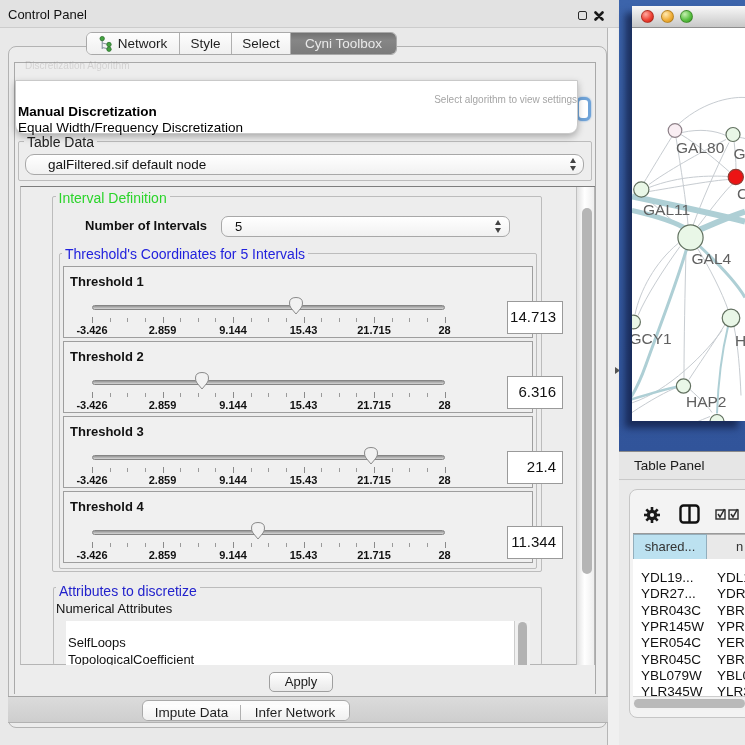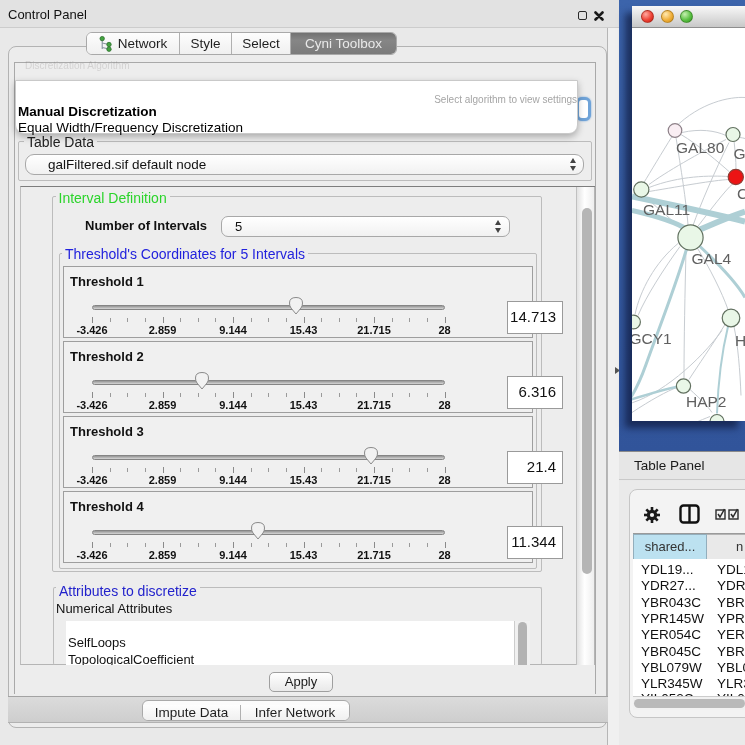--- a/index.html
+++ b/index.html
@@ -41,21 +41,21 @@
 #popup { left:15px; top:80px; width:563px; height:54px; background:#fff; border:1px solid #c9c9c9; border-radius:0 0 9px 9px; box-shadow:0 3px 7px rgba(0,0,0,0.28); z-index:30; }
 
 #desktop { left:619px; top:0; width:126px; height:451px; background:linear-gradient(180deg,#3c64ab,#31549a); }
 #frame { left:632px; top:6px; width:113px; height:415px; box-shadow:-7px 7px 7px rgba(8,15,45,0.6); }
 #ftitle { left:0; top:0; width:113px; height:22px; background:linear-gradient(#f8f8f8,#c8c8c8); border-bottom:1px solid #8e8e8e; }
 .light { width:13px; height:13px; border-radius:50%; position:absolute; top:4px; }
 #canvas { left:0; top:22px; width:113px; height:393px; background:#fff; }
 #tpbar { left:619px; top:451px; width:126px; height:29px; background:#e6e6e6; border-bottom:1px solid #c9c9c9; border-top:1px solid #8b8b8b; }
 #tparea { left:619px; top:481px; width:126px; height:264px; background:#eaeaea; }
 #tpanel { left:629px; top:489px; width:130px; height:229px; background:#f3f3f3; border:1px solid #c6c6c6; border-radius:8px 0 0 8px; }
-.trow { position:absolute; left:0; width:112px; height:17px; font-size:13.5px; color:#111; white-space:nowrap; }
+.trow { position:absolute; left:0; width:112px; height:17px; font-size:13.5px; color:#111; white-space:nowrap;margin-top:8px; }
 .trow i { font-style:normal; position:absolute; left:8px; }
 .trow u { text-decoration:none; position:absolute; left:84px; }
 </style>
 </head>
 <body>
 
 <div class="abs" id="titlebar"></div>
 <div class="abs" id="titletext">Control Panel</div>
 <div class="abs" id="float-ico"></div>
 <svg class="abs" style="left:594px;top:11px" width="10" height="10">

